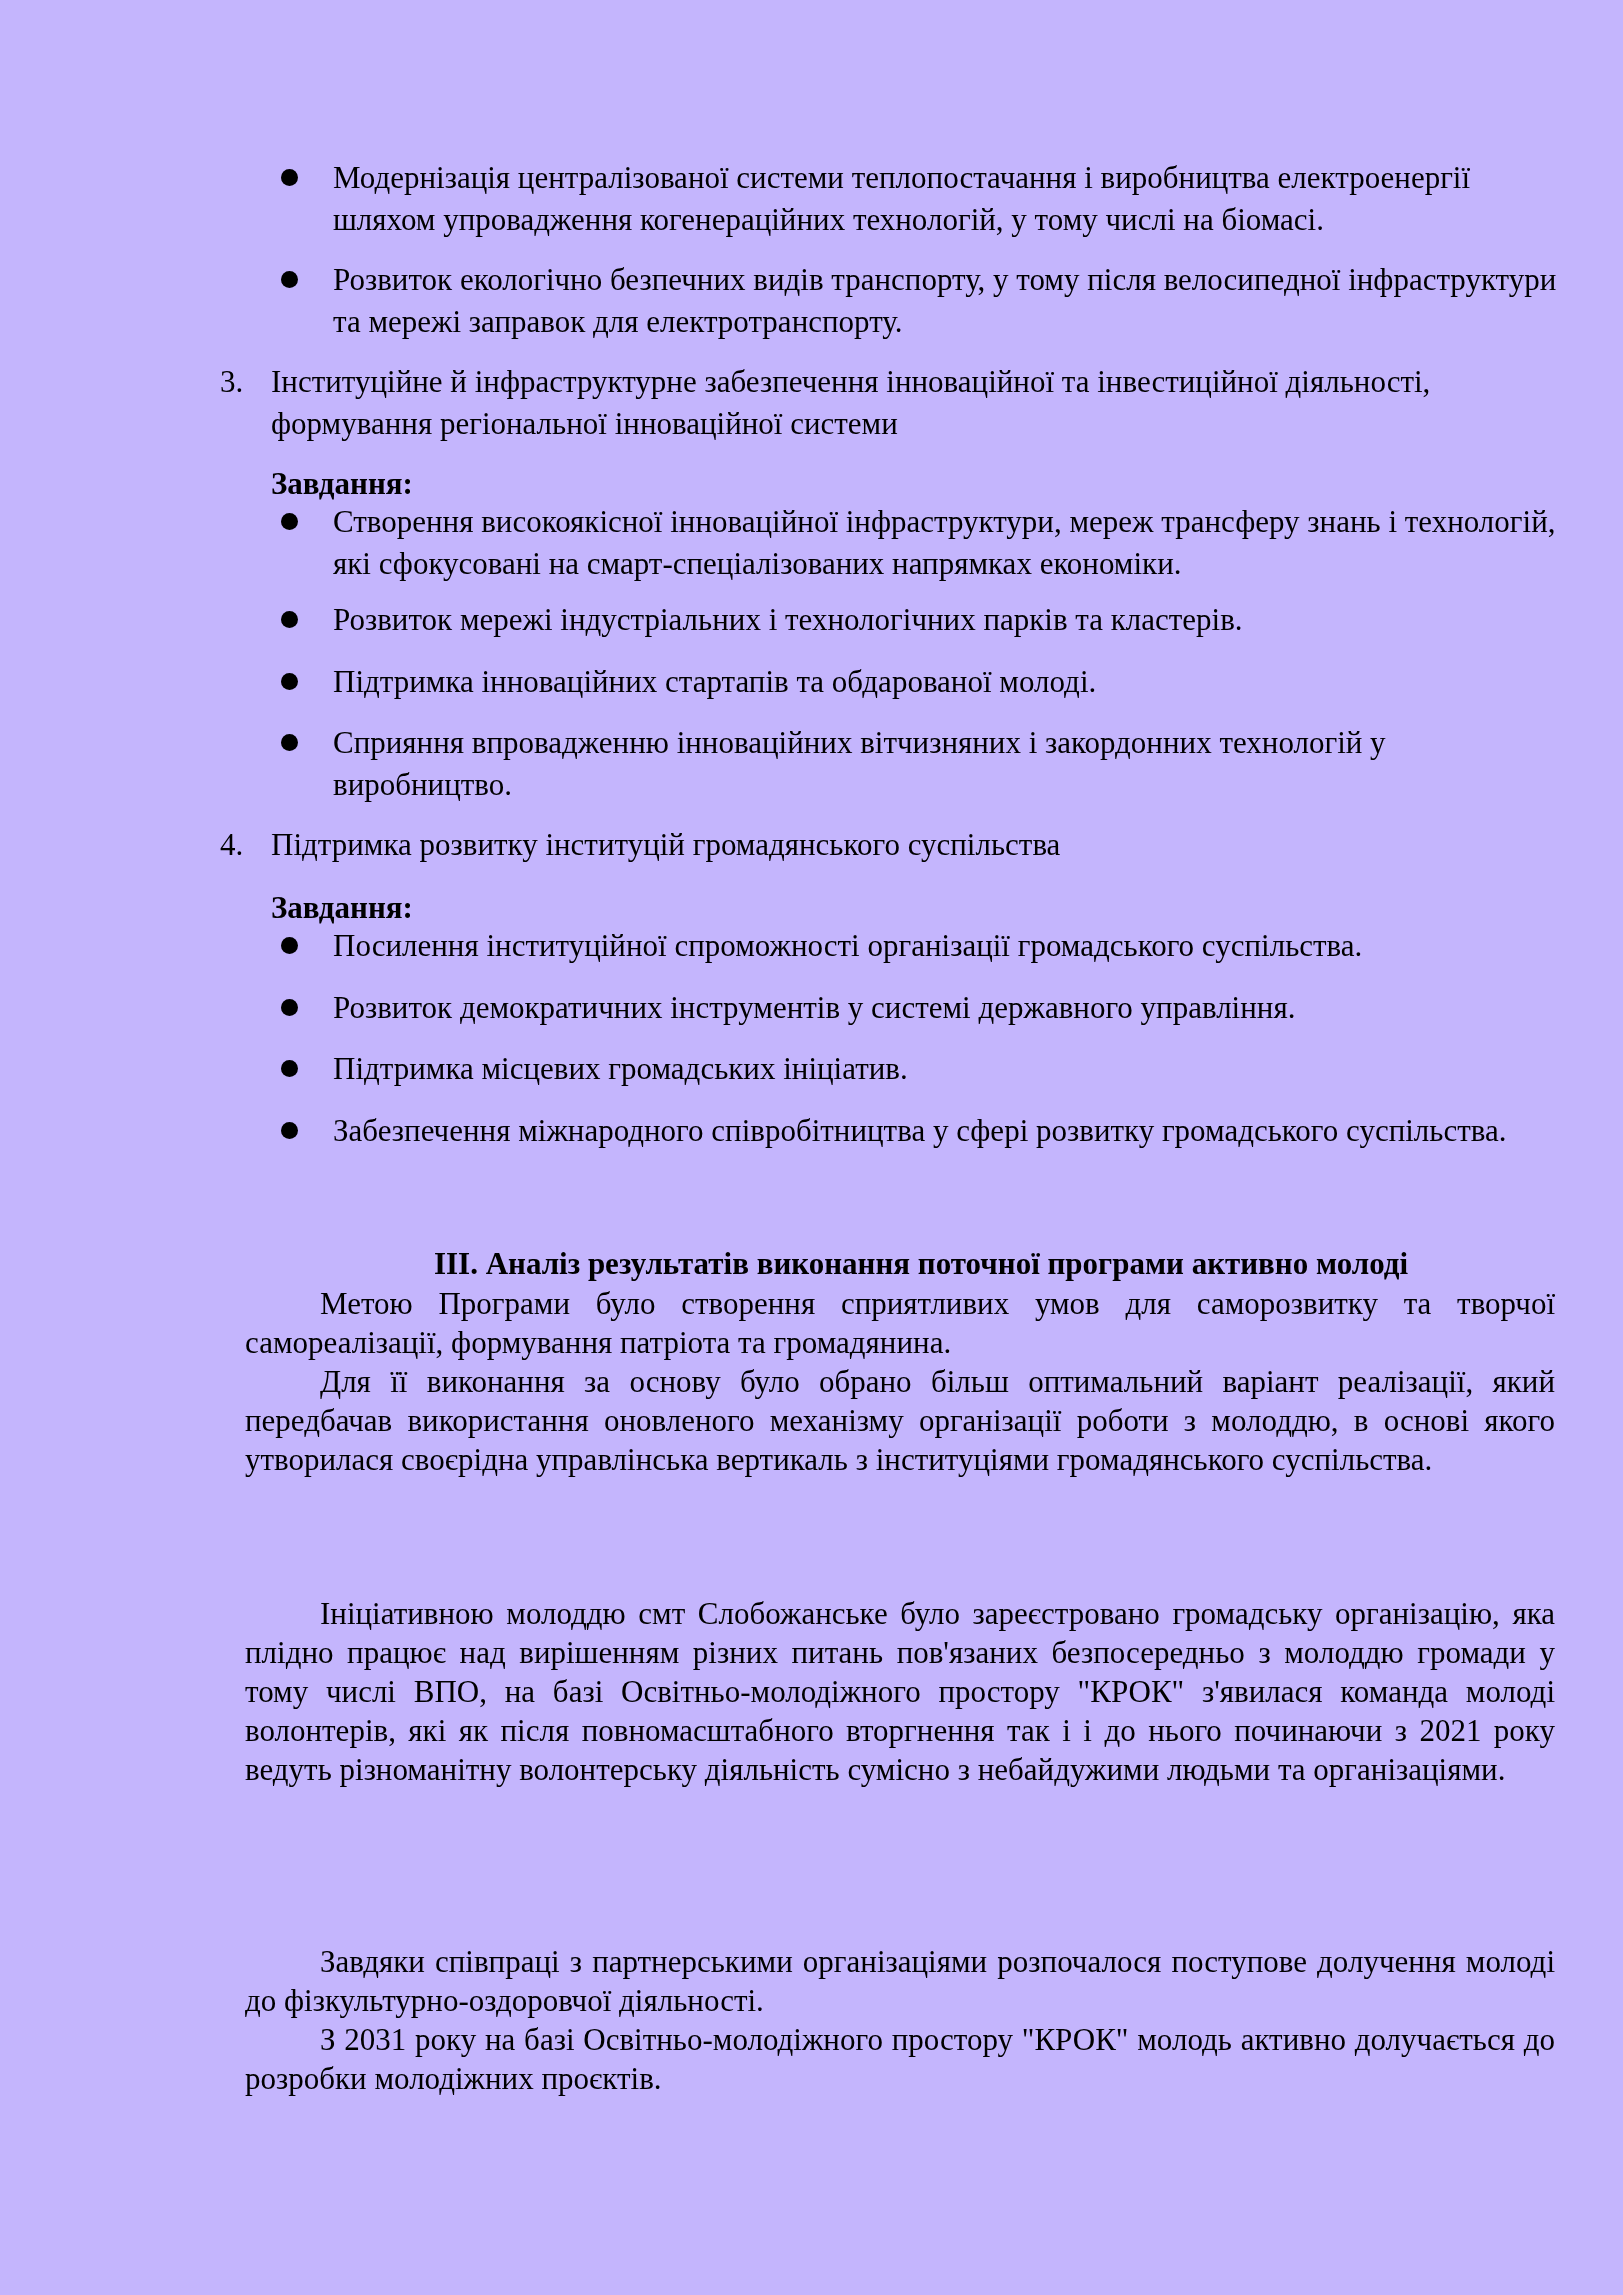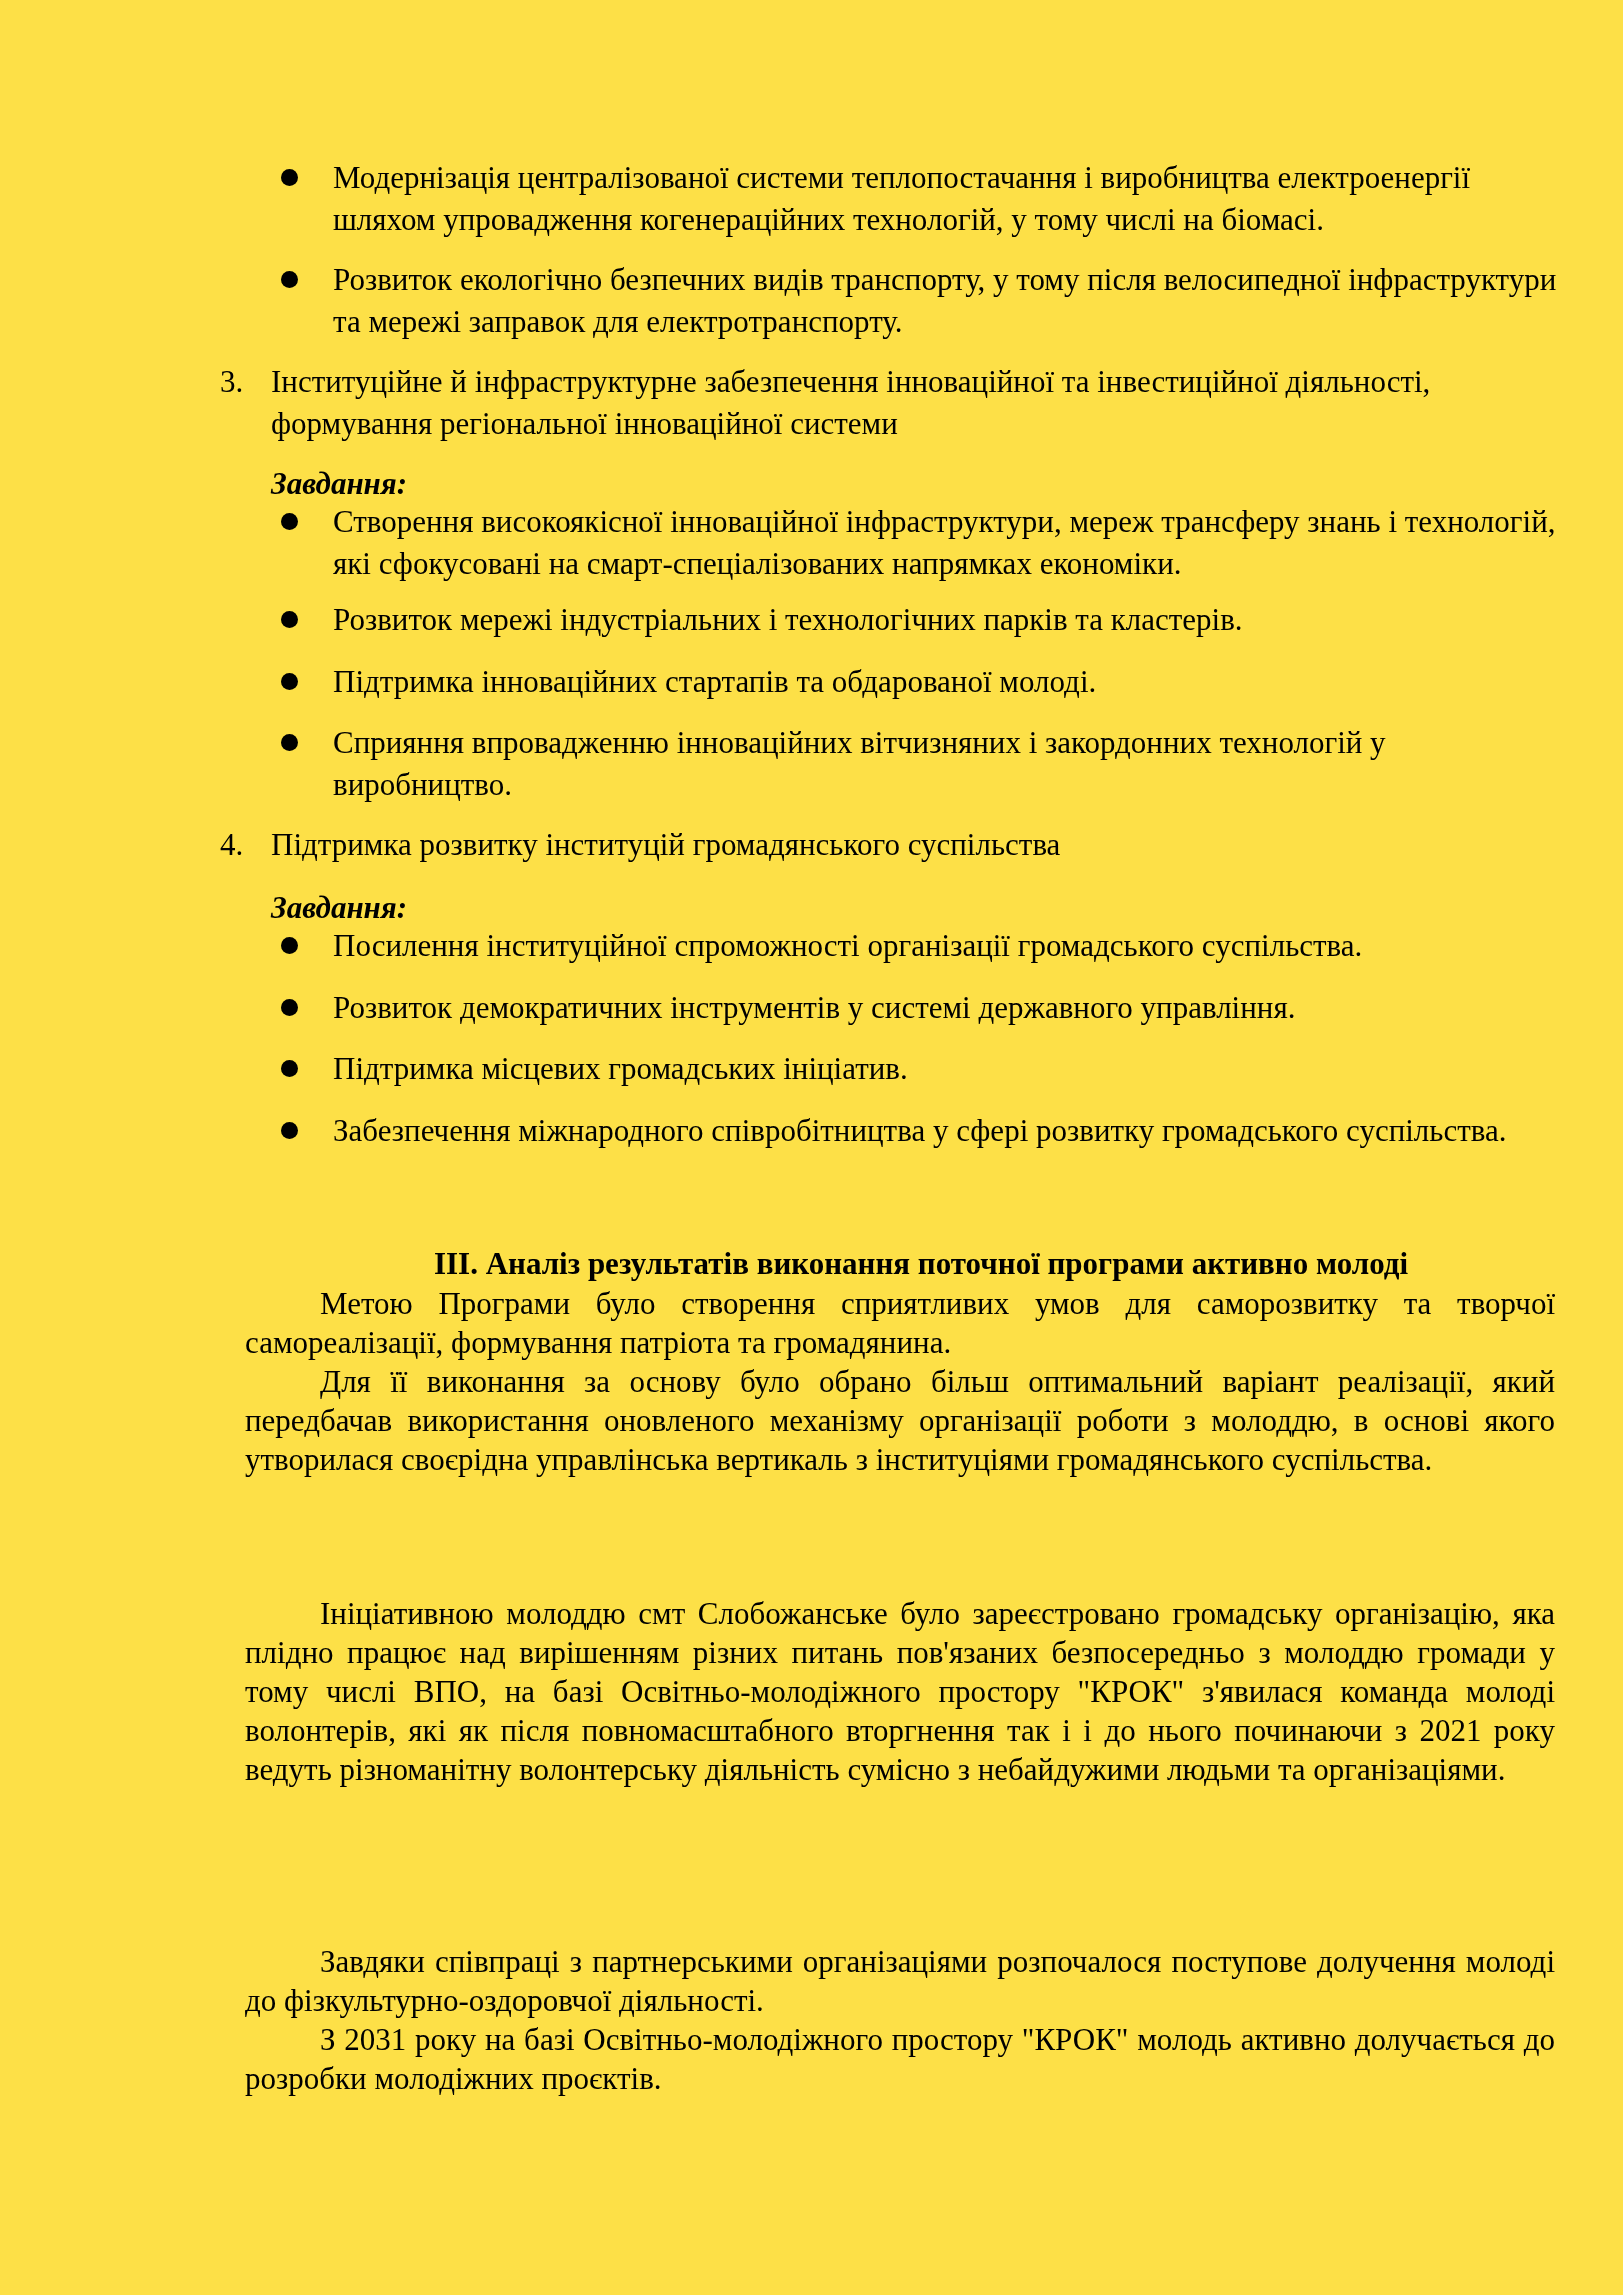--- a/index.html
+++ b/index.html
@@ -1,36 +1,36 @@
 <!DOCTYPE html>
 <html style="font-size:10.5px"><head>
 <meta charset="utf-8">
 <style>
   html, body { margin: 0; padding: 0; background: #ffffff; }
   body {
     width: 1623px; height: 2295px; position: relative; overflow: hidden;
     font-family: "Liberation Serif", serif; color: #000000;
   }
-  .page { position: absolute; left: 0; top: 0; width: 1623px; height: 2295px; background: #fde047; }
+  .page { position: absolute; left: 0; top: 0; width: 1623px; height: 2295px; background: #c4b5fd; }
   .fs { font-size: 31px; line-height: 42px; }
 
   
   .bullet-item { position: absolute; left: 281px; width: 1276px; }
   .bullet-item .dot {
     position: absolute; left: 0; top: 12.4px; width: 17px; height: 17px;
     border-radius: 50%; background: #000;
   }
   .bullet-item .txt { position: absolute; left: 52px; width: 1224px; }
 
   
   .num-item { position: absolute; left: 220px; width: 1341px; }
   .num-item .num { position: absolute; left: 0; top: 0; }
   .num-item .txt { position: absolute; left: 51px; width: 1289px; }
 
-  .task-label { position: absolute; left: 271px; font-weight: bold; font-style: italic; }
+  .task-label { position: absolute; left: 271px; font-weight: bold; }
 
   .section-heading {
     position: absolute; left: 234px; width: 1374px; text-align: center;
     font-weight: bold; top: 1243px;
   }
 
   .para {
     position: absolute; left: 234px; width: 1310px; text-align: justify;
     text-indent: 75px; line-height: 39px; margin-left: 11px;
   }

